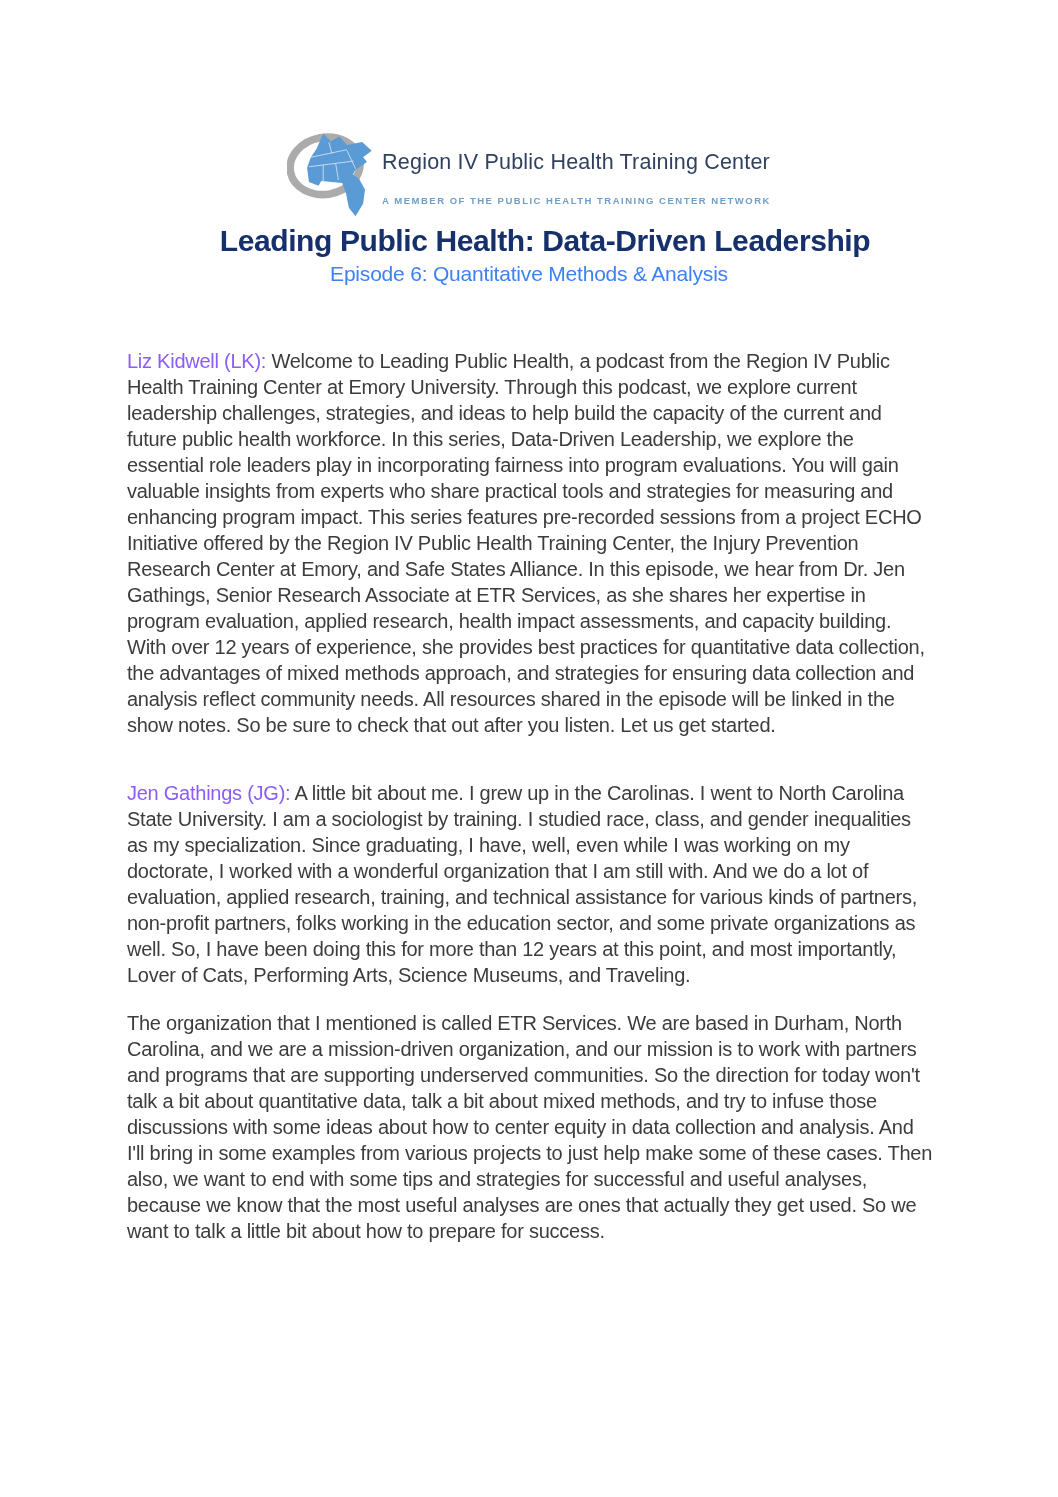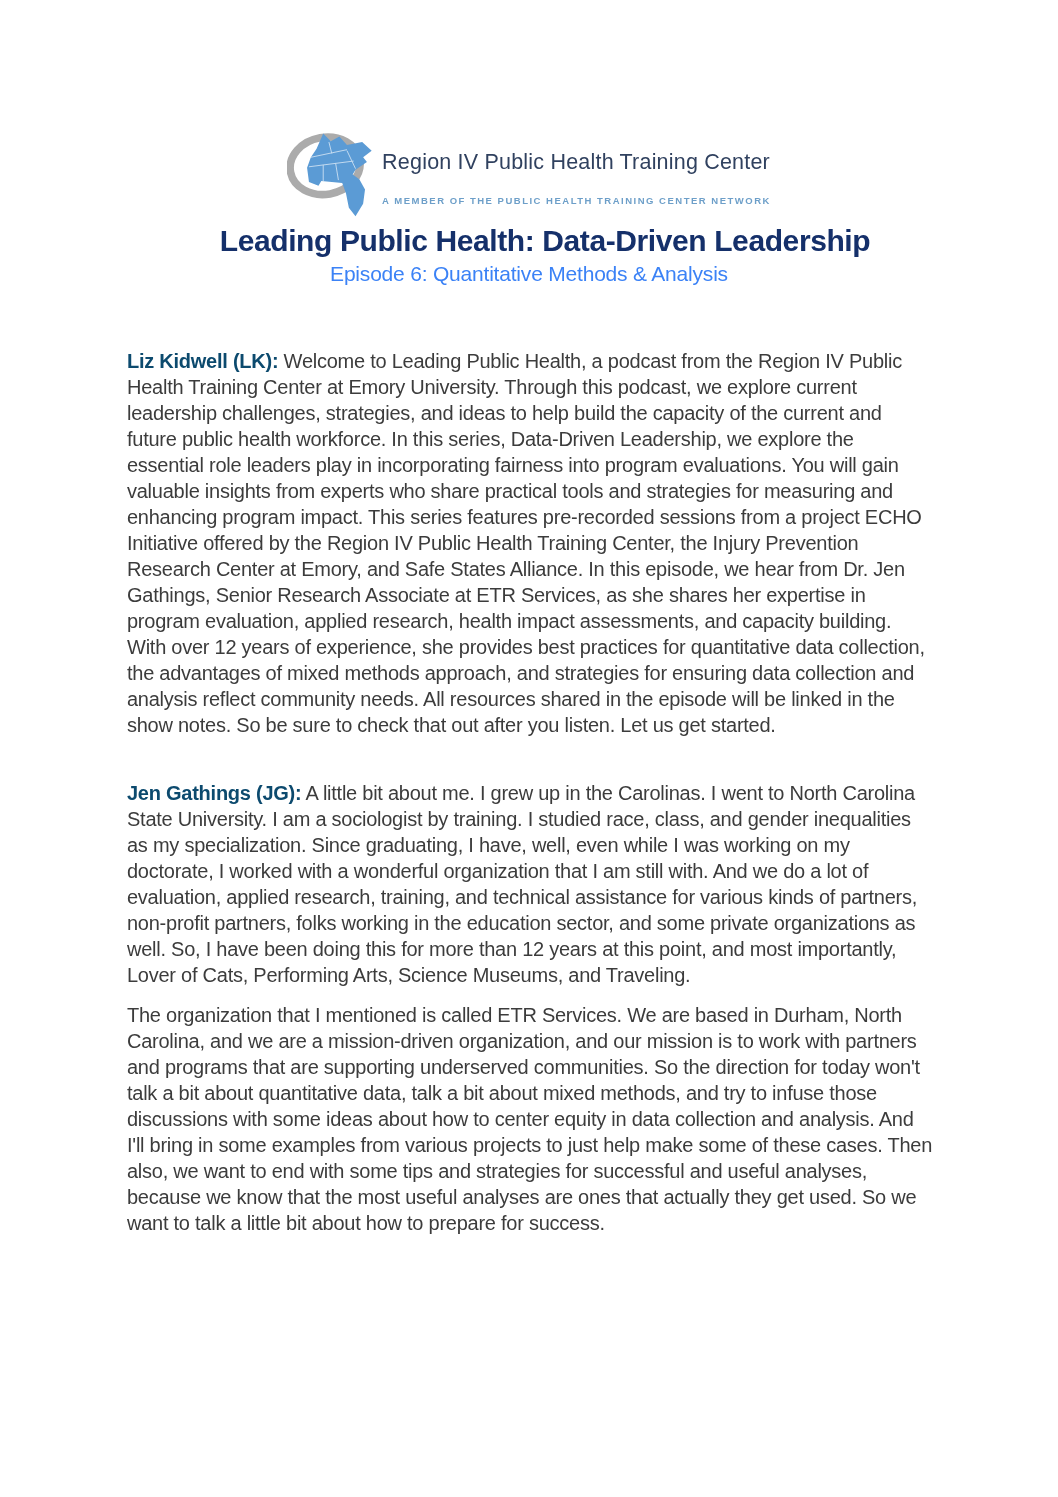--- a/index.html
+++ b/index.html
@@ -40,22 +40,22 @@
     font-size:21px; font-weight:normal; letter-spacing:-0.2px;
     color:#3b82f6;
   }
   .transcript {
     position:absolute; top:348px; left:127px; width:808px;
     font-size:20px; line-height:26px; letter-spacing:-0.25px;
     color:#3c3c3c;
   }
   .transcript p { margin:0; }
   .transcript p.gap-large { margin-bottom:42px; }
-  .transcript p.gap-small { margin-bottom:14px; }
-  .transcript strong { color:#0c4a6e; font-weight:bold; }
+  .transcript p.gap-small { margin-bottom:22px; }
+  .transcript strong { color:#8b5cf6; font-weight:normal; }
 </style>
 </head>
 <body>
 
 <div class="page">
 
   <header class="logo-row">
     <svg class="logo-graphic" viewBox="0 0 100 105" aria-hidden="true">
       <ellipse cx="40" cy="46" rx="37" ry="30" fill="none" stroke="#ababab" stroke-width="8" transform="rotate(-10 40 46)"></ellipse>
       <path d="M31,28 L38,12 L46,20 L55,15 L63,24 L79,21 L89,30 L80,37 L84,42 L72,50 L69,55 L76,60 L82,71 L80,86 L72,99 L65,90 L62,75 L58,64 L36,62 L33,67 L23,63 L21,48 L25,37 Z" fill="#5b9bd5"></path>

